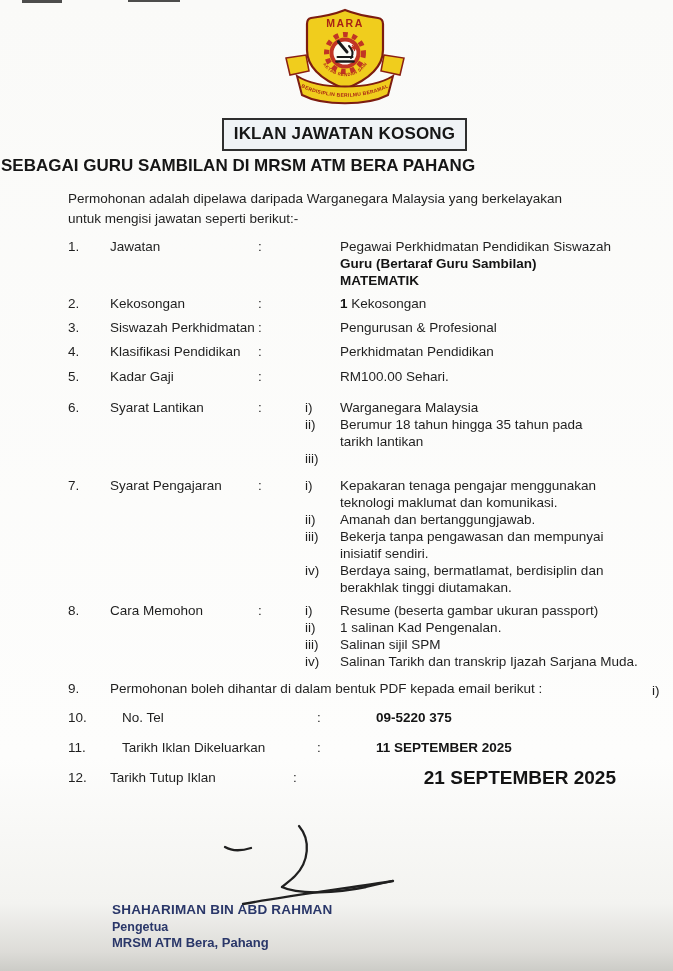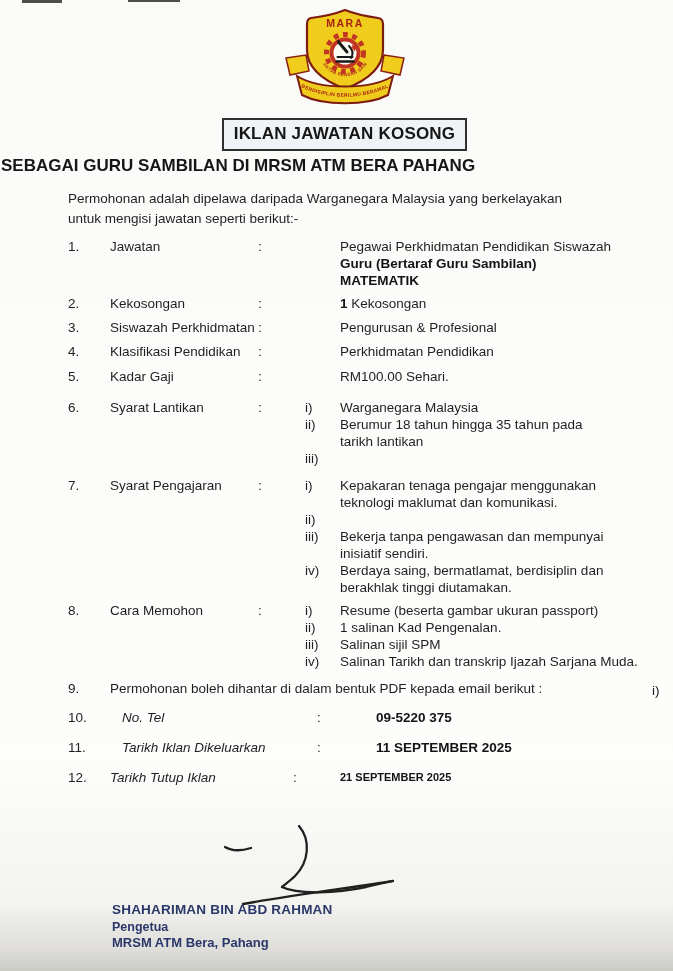--- a/index.html
+++ b/index.html
@@ -31,32 +31,32 @@
   }
   .intro{
     margin:13px 0 0 68px;width:518px;
     font-size:13.5px;line-height:1.45;color:#1f1f1f;
   }
 
   .rows{margin-top:10px;}
   .row{display:flex;align-items:flex-start;padding-left:68px;font-size:13.5px;line-height:17px;color:#1f1f1f;}
   .c-num{width:42px;flex:none;}
   .c-label{width:148px;flex:none;}
-  .c-label-wide{width:183px;flex:none;font-style:italic;}
+  .c-label-wide{width:183px;flex:none;}
   .c-colon{width:47px;flex:none;}
   .c-colon-wide{width:82px;flex:none;}
   .c-sub{width:35px;flex:none;}
   .c-val{width:276px;flex:none;}
   .subcol{display:flex;flex-direction:column;}
   .subrow{display:flex;}
   .c-subtext{width:276px;}
   .nowrap .c-subtext{white-space:nowrap;width:auto;}
   .vline{display:block;}
   .b{font-weight:bold;color:#141414;}
-  .v-lg{font-size:11px;}
+  .v-lg{font-size:19px;text-align:right;}
 
   .mb6{margin-bottom:6px;}  .mb7{margin-bottom:7px;}  .mb8{margin-bottom:8px;}
   .mb10{margin-bottom:10px;}.mb13{margin-bottom:13px;gap:12px;}
   .mb14{margin-bottom:14px;}
 
   .row9-col{display:flex;gap:20px;}
   .row9-main{width:500px;}
   .email-row{display:flex;margin-top:2px;padding-left:22px;}
   .c-sub9{width:35px;flex:none;}
   .email{color:#2c3a59;text-decoration:underline;cursor:pointer;}
@@ -184,20 +184,21 @@
       <span class="c-num">7.</span>
       <span class="c-label">Syarat Pengajaran</span>
       <span class="c-colon">:</span>
       <span class="subcol">
         <span class="subrow">
             <span class="c-sub">i)</span>
             <span class="c-subtext">Kepakaran tenaga pengajar menggunakan teknologi maklumat dan komunikasi.</span>
           </span>
         <span class="subrow">
             <span class="c-sub">ii)</span>
+            <span class="c-subtext">Amanah dan bertanggungjawab.</span>
           </span>
         <span class="subrow">
             <span class="c-sub">iii)</span>
             <span class="c-subtext">Bekerja tanpa pengawasan dan mempunyai inisiatif sendiri.</span>
           </span>
         <span class="subrow">
             <span class="c-sub">iv)</span>
             <span class="c-subtext">Berdaya saing, bermatlamat, berdisiplin dan berakhlak tinggi diutamakan.</span>
           </span>
       </span>

